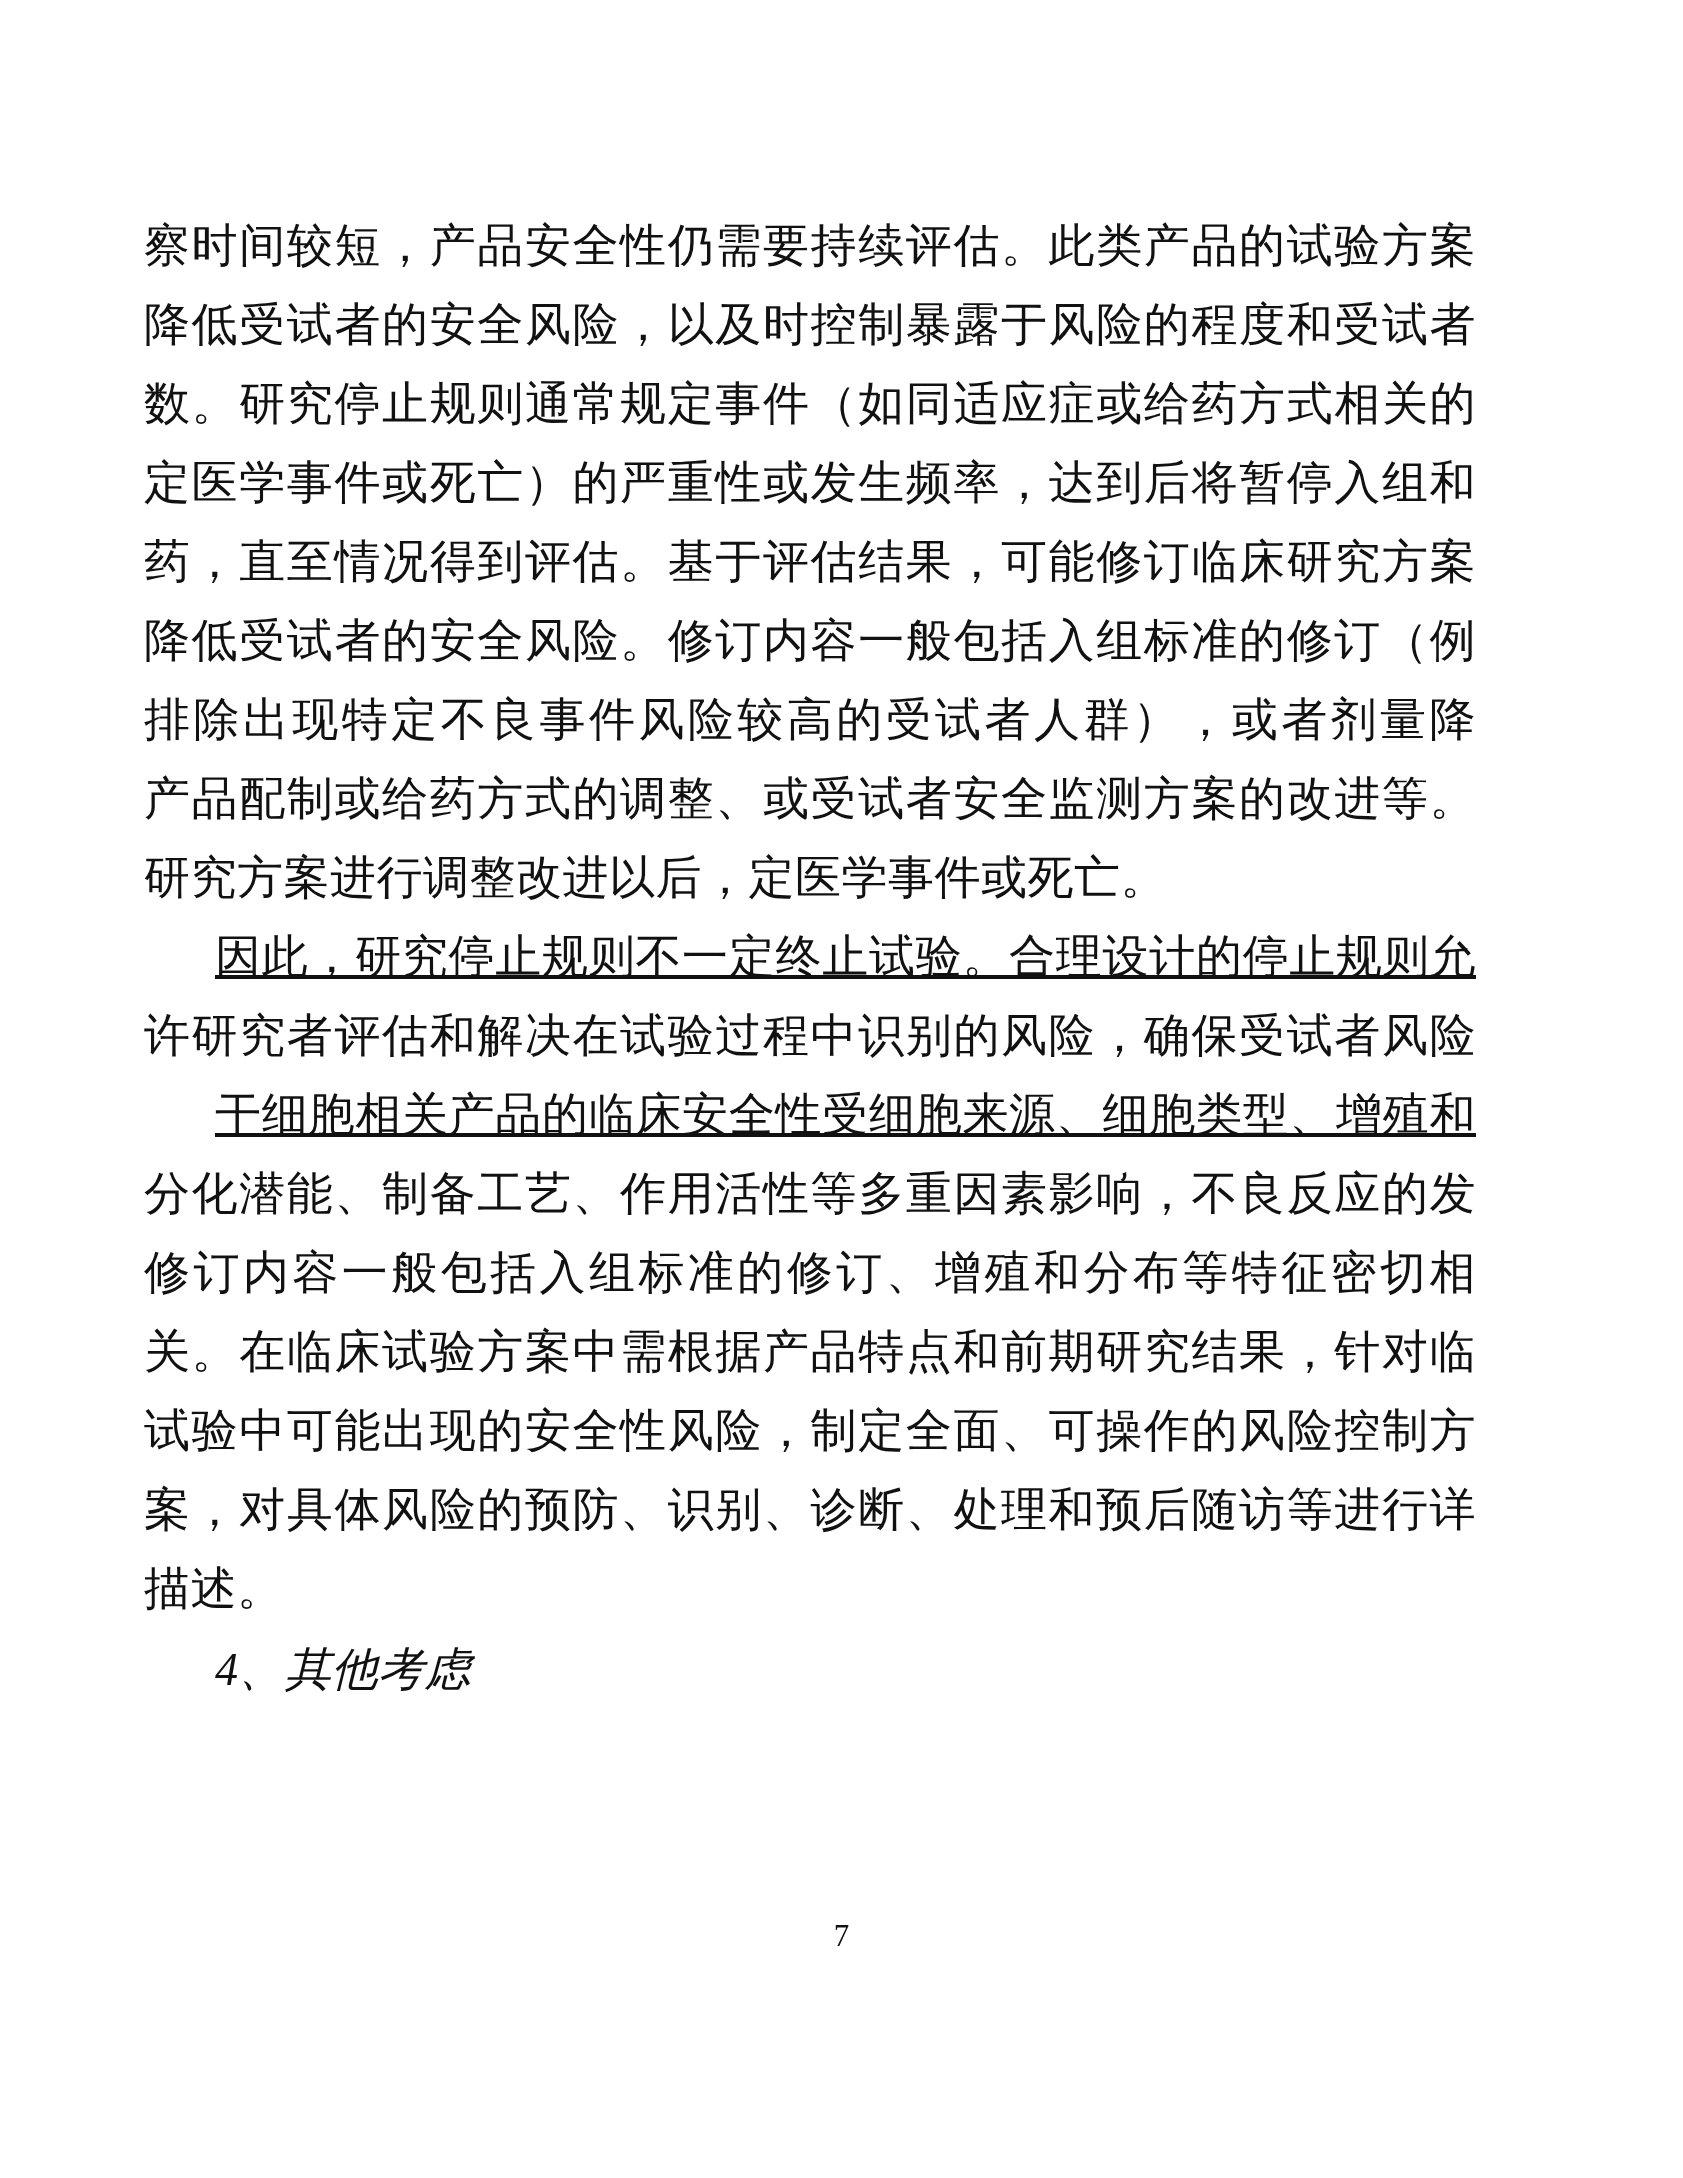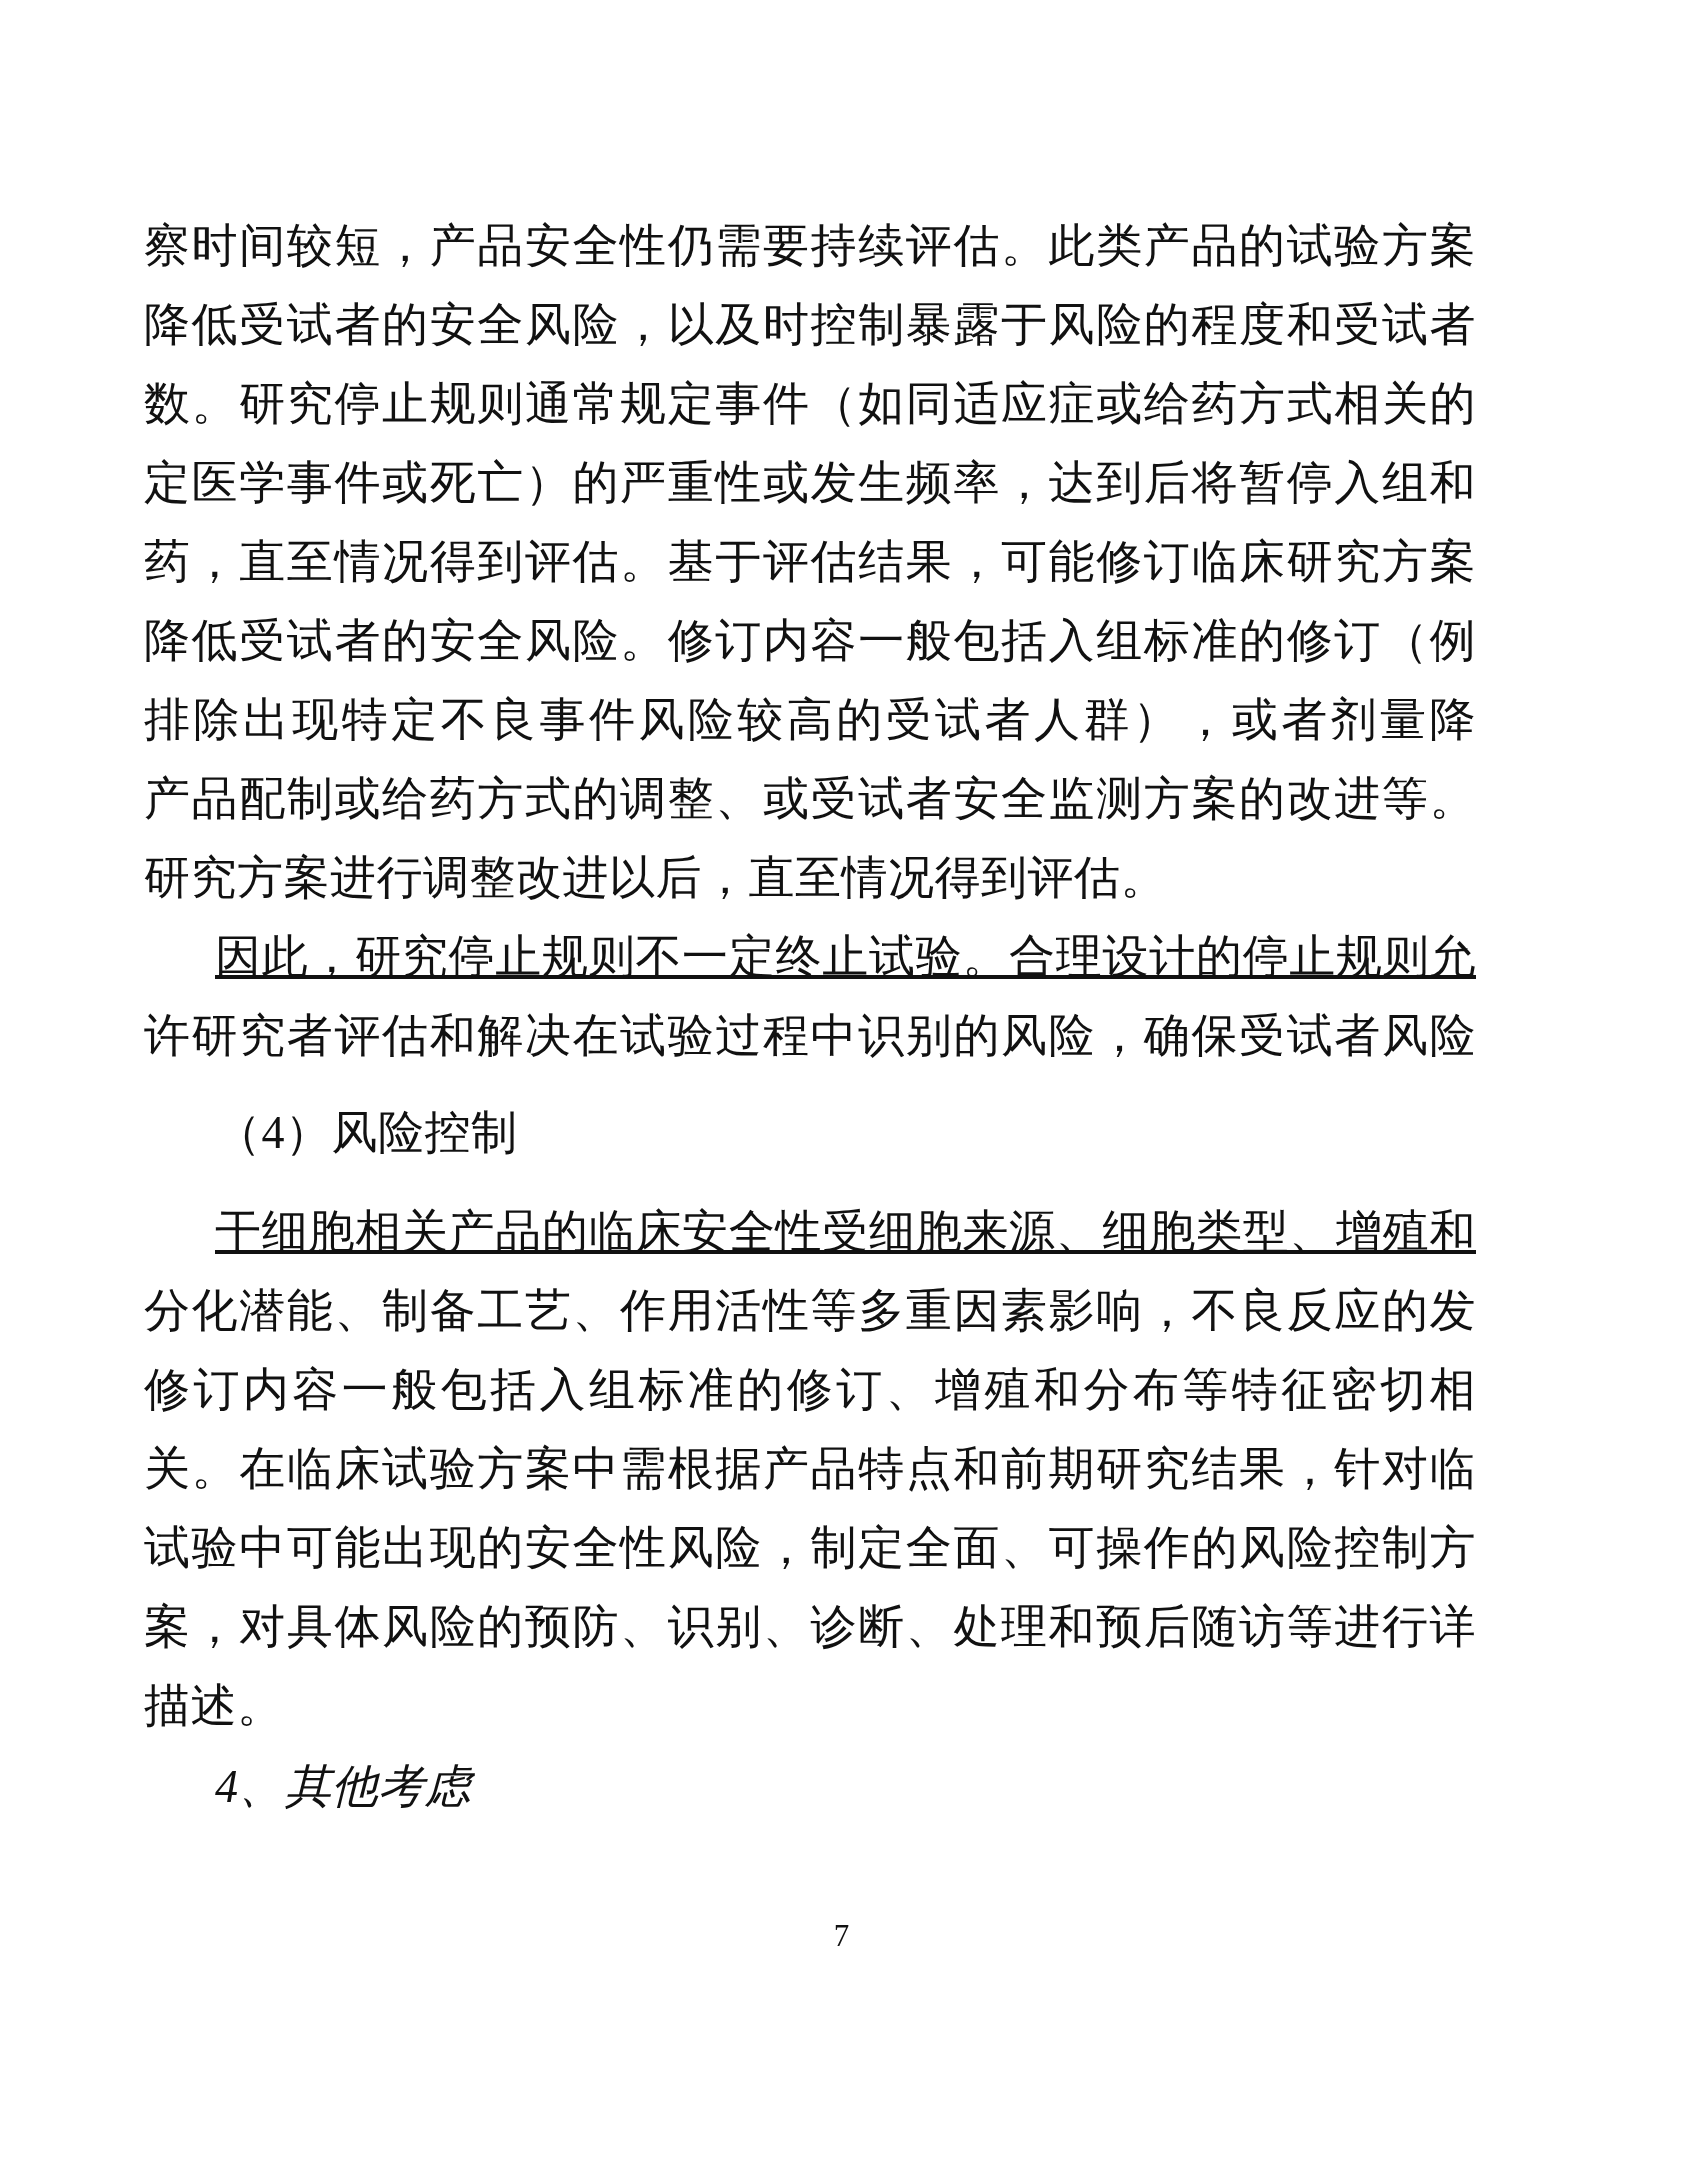--- a/index.html
+++ b/index.html
@@ -74,24 +74,23 @@
 <div class="page">
   <div class="text-column">
       <div class="line">察时间较短，产品安全性仍需要持续评估。此类产品的试验方案建</div>
       <div class="line">降低受试者的安全风险，以及时控制暴露于风险的程度和受试者人</div>
       <div class="line">数。研究停止规则通常规定事件（如同适应症或给药方式相关的特</div>
       <div class="line">定医学事件或死亡）的严重性或发生频率，达到后将暂停入组和给</div>
       <div class="line">药，直至情况得到评估。基于评估结果，可能修订临床研究方案以</div>
       <div class="line">降低受试者的安全风险。修订内容一般包括入组标准的修订（例如</div>
       <div class="line">排除出现特定不良事件风险较高的受试者人群），或者剂量降低、</div>
       <div class="line">产品配制或给药方式的调整、或受试者安全监测方案的改进等。在</div>
-      <div class="line no-just">研究方案进行调整改进以后，直至情况得到评估。</div>
+      <div class="line no-just">研究方案进行调整改进以后，定医学事件或死亡。</div>
       <div class="line indent">因此，研究停止规则不一定终止试验。合理设计的停止规则允</div>
       <div class="line">许研究者评估和解决在试验过程中识别的风险，确保受试者风险维</div>
-      <div class="heading song">（4）风险控制</div>
       <div class="line indent">干细胞相关产品的临床安全性受细胞来源、细胞类型、增殖和</div>
       <div class="line">分化潜能、制备工艺、作用活性等多重因素影响，不良反应的发生</div>
       <div class="line">修订内容一般包括入组标准的修订、增殖和分布等特征密切相</div>
       <div class="line">关。在临床试验方案中需根据产品特点和前期研究结果，针对临床</div>
       <div class="line">试验中可能出现的安全性风险，制定全面、可操作的风险控制方</div>
       <div class="line">案，对具体风险的预防、识别、诊断、处理和预后随访等进行详细</div>
       <div class="line no-just">描述。</div>
       <div class="heading kai">4、其他考虑</div>
     </div>
   <div class="page-number">7</div>

